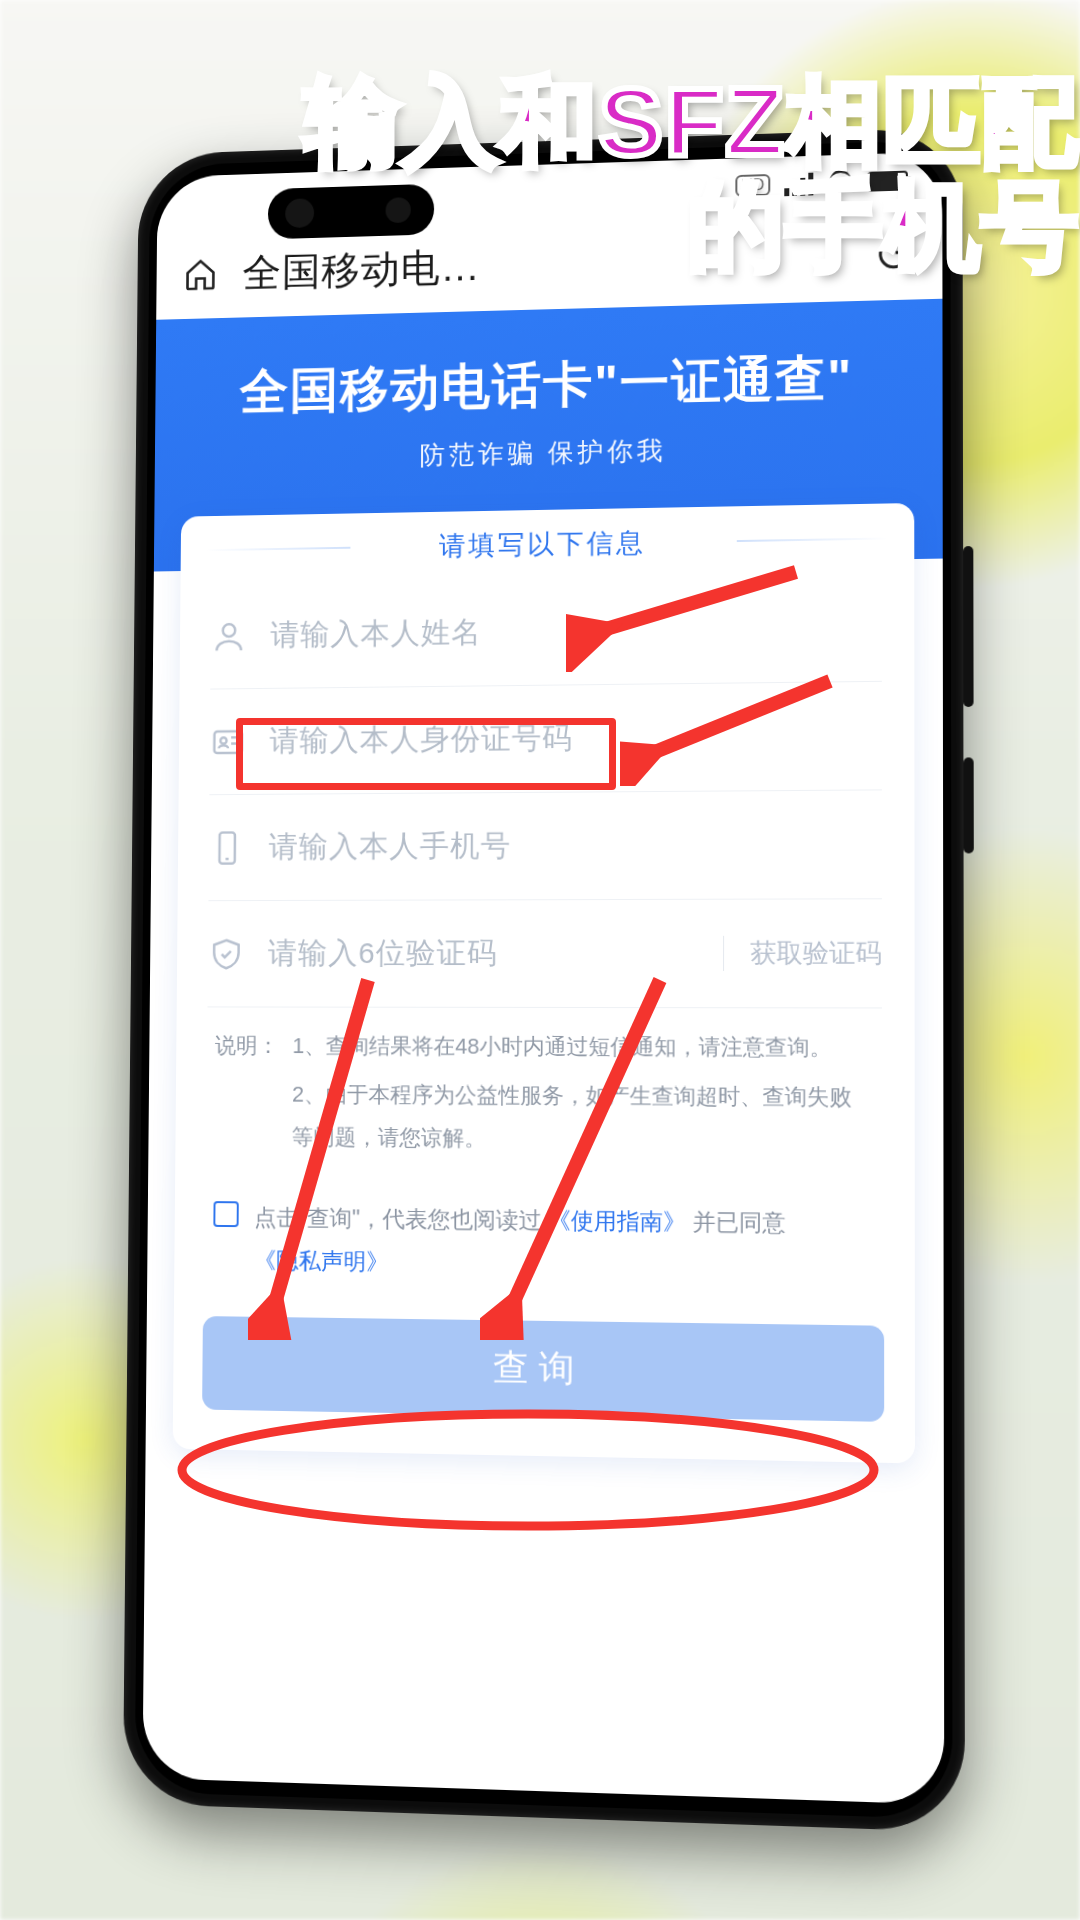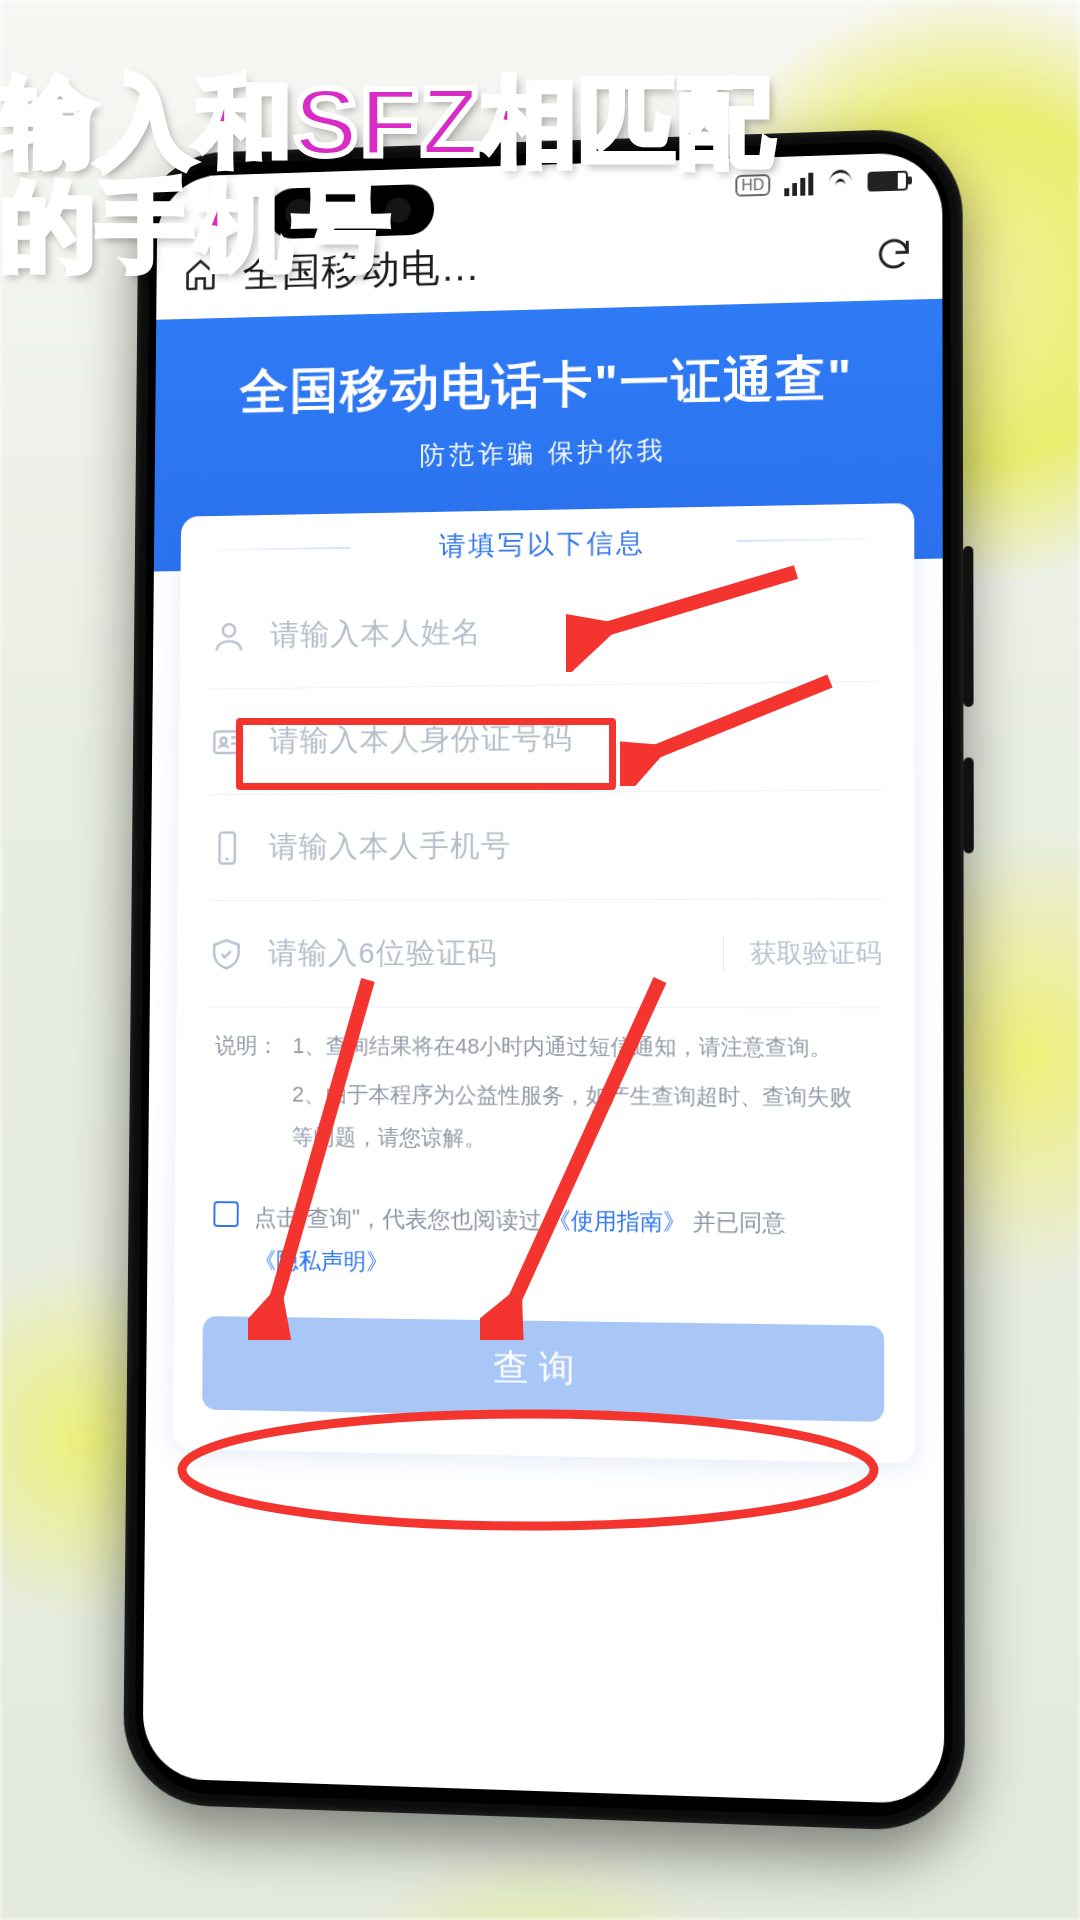--- a/index.html
+++ b/index.html
@@ -9,21 +9,21 @@
 
 .bg{position:absolute;inset:0;background:
   radial-gradient(500px 500px at 90% 15%,#f6f29b 0%,#eaed6e 35%,transparent 60%),
   radial-gradient(380px 380px at 95% 55%,#f1f07a 0%,transparent 60%),
   radial-gradient(280px 280px at 8% 75%,#eef27a 0%,transparent 65%),
   radial-gradient(420px 420px at 50% 108%,#e3ef74 0%,transparent 55%),
   linear-gradient(180deg,#f7f7f4 0%,#e9eee3 40%,#e4eadd 100%);
   filter:blur(2px)}
 
 
-.caption{position:absolute;left:0;right:0;top:70px;text-align:left;z-index:50;pointer-events:none}
+.caption{position:absolute;left:0;right:0;top:70px;text-align:right;z-index:50;pointer-events:none}
 .caption .line{font-size:96px;line-height:1.08;font-weight:900;color:#d92bc6;
   -webkit-text-stroke:6px #fff;text-shadow:4px 5px 10px rgba(0,0,0,.35);letter-spacing:2px;font-family:"Arial Black","Microsoft YaHei",sans-serif}
 
 
 .phone{position:absolute;left:120px;top:130px;width:840px;height:1680px;z-index:10;
   transform:perspective(2600px) rotateY(-6deg) rotateX(2deg);transform-origin:55% 50%}
 .phone-frame{position:absolute;inset:0;border-radius:88px;background:#0c0c0c;
   box-shadow:0 26px 58px rgba(0,0,0,.45),inset 0 0 10px rgba(255,255,255,.15)}
 .phone-inner{position:absolute;inset:12px;border-radius:78px;background:#000}
 .side-btn{position:absolute;right:-10px;width:10px;border-radius:5px;background:#111}

